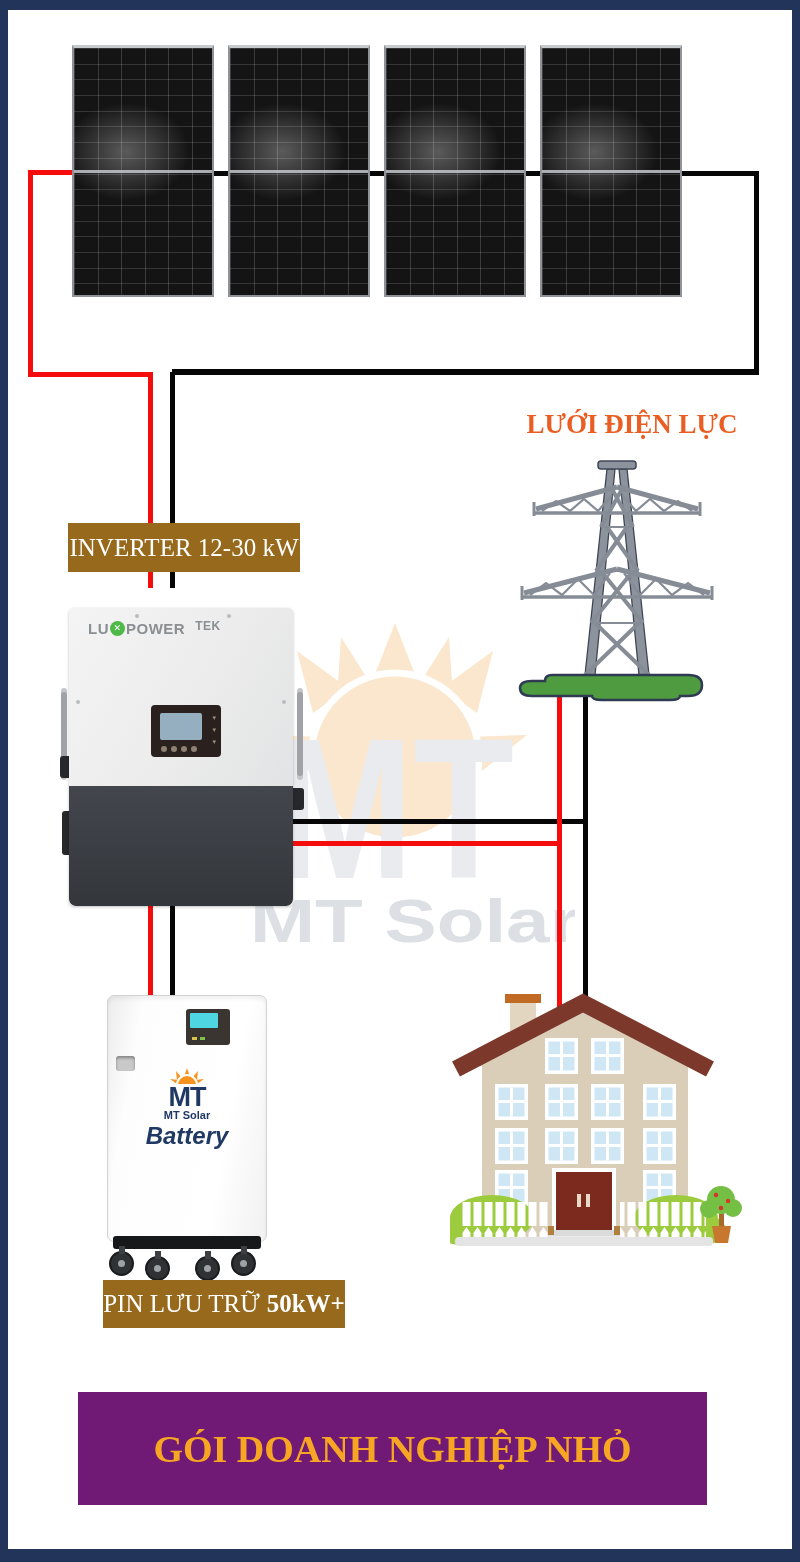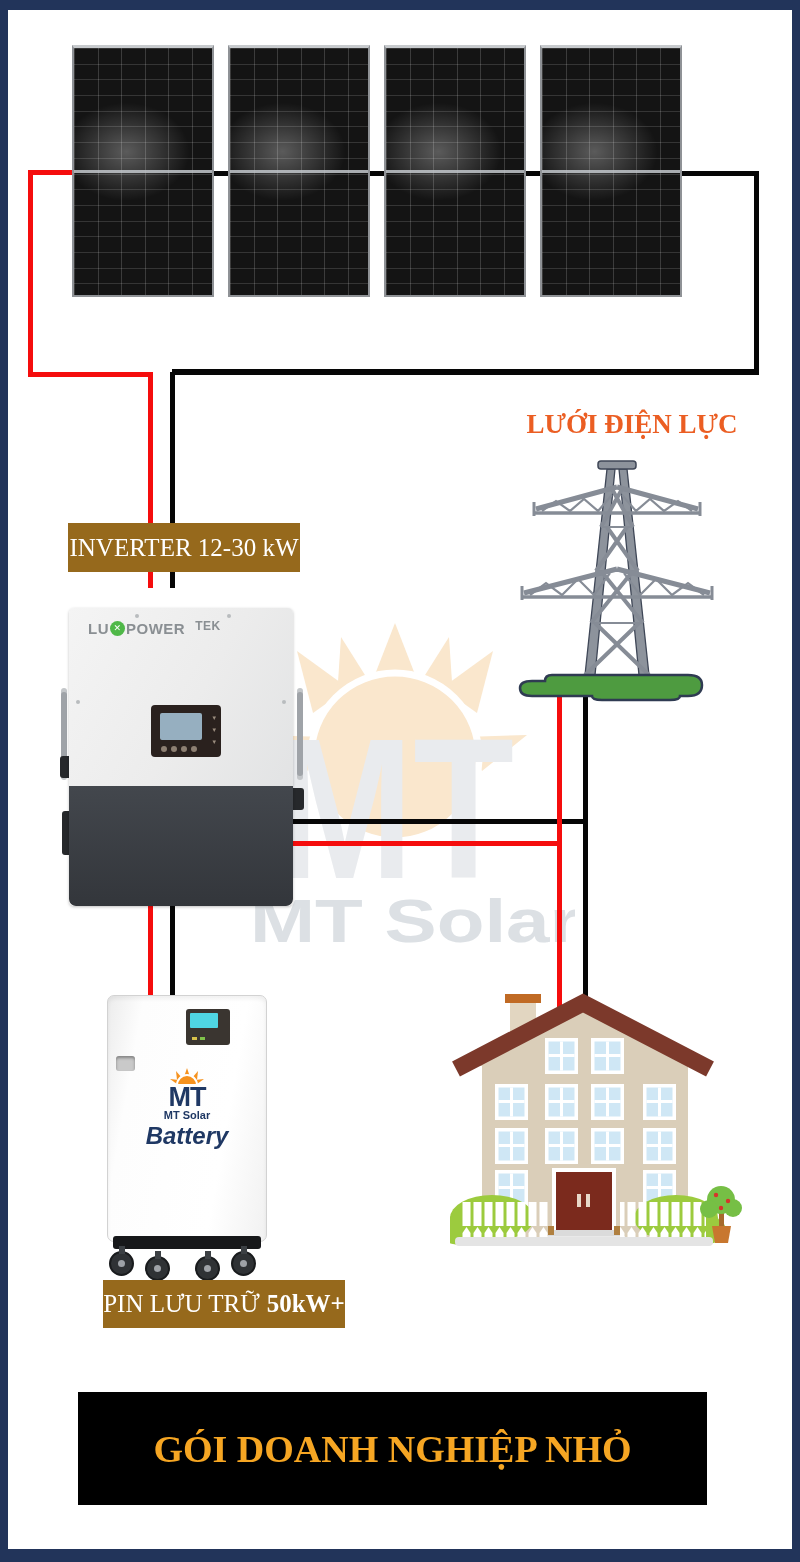--- a/index.html
+++ b/index.html
@@ -86,21 +86,21 @@
   .bat-sun{height:17px;}
   .bat-mt{font-size:27px;font-weight:bold;line-height:24px;letter-spacing:-1px;}
   .bat-series{font-size:11px;font-weight:bold;line-height:12px;}
   .bat-product{font-size:24px;font-weight:bold;font-style:italic;line-height:30px;text-align:center;}
   .bat-base{position:absolute;left:10px;top:243px;width:148px;height:13px;background:#17181A;border-radius:3px;}
   .wheel{position:absolute;width:21px;height:21px;border-radius:50%;background:#2F3235;border:2px solid #191b1d;}
   .wheel::before{content:"";position:absolute;left:7px;top:7px;width:7px;height:7px;border-radius:50%;background:#9EA2A7;}
   .wheel::after{content:"";position:absolute;left:8px;top:-7px;width:6px;height:8px;background:#3c4044;}
 
   
-  .banner{position:absolute;left:78px;top:1392px;width:629px;height:113px;background:#000000;z-index:3;
+  .banner{position:absolute;left:78px;top:1392px;width:629px;height:113px;background:#701a75;z-index:3;
          display:flex;flex-direction:column;align-items:center;justify-content:space-evenly;padding:4px 0;
          box-sizing:border-box;}
   .banner div{color:#F6A623;font-weight:bold;font-size:38px;line-height:40px;white-space:nowrap;}
 </style>
 </head>
 <body>
 
 <div class="stage">
 
   <svg class="wm" viewBox="0 0 330 380">

